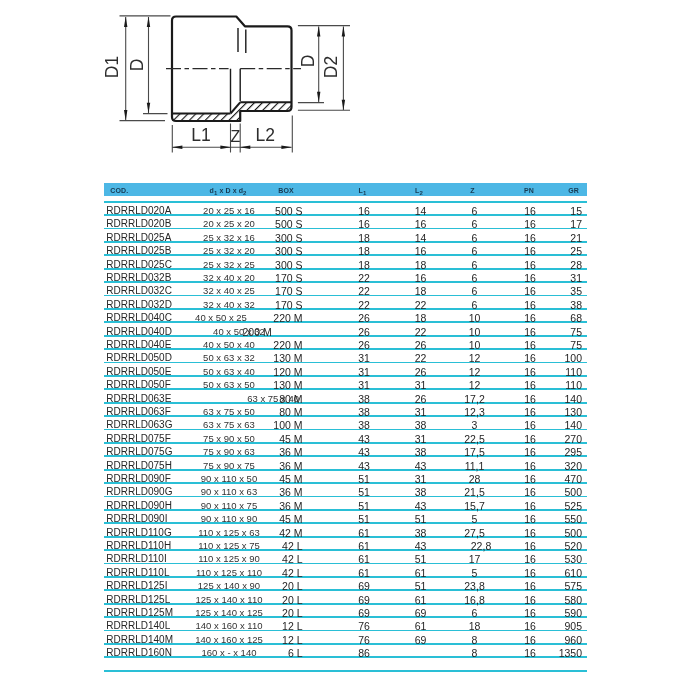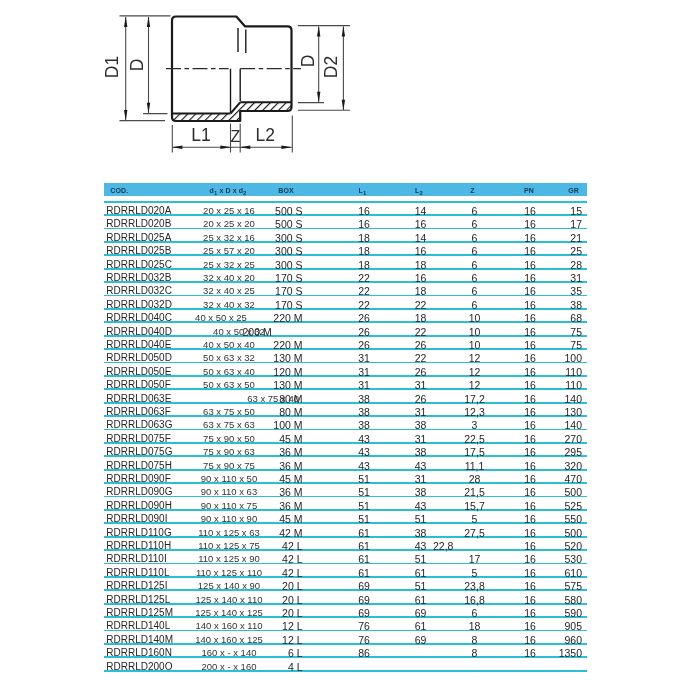--- a/index.html
+++ b/index.html
@@ -162,21 +162,21 @@
       <span class="c" style="left:138.5px;width:60px;text-align:right">300 S</span>
       <span class="c" style="left:230.0px;width:60px;text-align:center">18</span>
       <span class="c" style="left:286.5px;width:60px;text-align:center">14</span>
       <span class="c" style="left:340.5px;width:60px;text-align:center">6</span>
       <span class="c" style="left:396.0px;width:60px;text-align:center">16</span>
       <span class="c" style="left:438.0px;width:40px;text-align:right">21</span>
     </div>
 
 <div class="row" style="top:59.90px;height:11.50px">
       <span class="c cod" style="left:2.3px">RDRRLD025B</span>
-      <span class="c dim" style="left:55.0px;width:140px;text-align:center">25 x 57 x 20</span>
+      <span class="c dim" style="left:55.0px;width:140px;text-align:center">25 x 32 x 20</span>
       <span class="c" style="left:138.5px;width:60px;text-align:right">300 S</span>
       <span class="c" style="left:230.0px;width:60px;text-align:center">18</span>
       <span class="c" style="left:286.5px;width:60px;text-align:center">16</span>
       <span class="c" style="left:340.5px;width:60px;text-align:center">6</span>
       <span class="c" style="left:396.0px;width:60px;text-align:center">16</span>
       <span class="c" style="left:438.0px;width:40px;text-align:right">25</span>
     </div>
 
 <div class="row" style="top:73.30px;height:11.50px">
       <span class="c cod" style="left:2.3px">RDRRLD025C</span>
@@ -408,21 +408,21 @@
       <span class="c" style="left:396.0px;width:60px;text-align:center">16</span>
       <span class="c" style="left:438.0px;width:40px;text-align:right">500</span>
     </div>
 
 <div class="row" style="top:354.70px;height:11.50px">
       <span class="c cod" style="left:2.3px">RDRRLD110H</span>
       <span class="c dim" style="left:55.0px;width:140px;text-align:center">110 x 125 x 75</span>
       <span class="c" style="left:138.5px;width:60px;text-align:right">42 L</span>
       <span class="c" style="left:230.0px;width:60px;text-align:center">61</span>
       <span class="c" style="left:286.5px;width:60px;text-align:center">43</span>
-      <span class="c" style="left:329px;width:60px;">22,8</span>
+      <span class="c" style="left:347px;width:60px;text-align:center">22,8</span>
       <span class="c" style="left:396.0px;width:60px;text-align:center">16</span>
       <span class="c" style="left:438.0px;width:40px;text-align:right">520</span>
     </div>
 
 <div class="row" style="top:368.10px;height:11.50px">
       <span class="c cod" style="left:2.3px">RDRRLD110I</span>
       <span class="c dim" style="left:55.0px;width:140px;text-align:center">110 x 125 x 90</span>
       <span class="c" style="left:138.5px;width:60px;text-align:right">42 L</span>
       <span class="c" style="left:230.0px;width:60px;text-align:center">61</span>
       <span class="c" style="left:286.5px;width:60px;text-align:center">51</span>
@@ -500,17 +500,12 @@
 <div class="row" style="top:461.90px;height:11.50px">
       <span class="c cod" style="left:2.3px">RDRRLD160N</span>
       <span class="c dim" style="left:55.0px;width:140px;text-align:center">160 x - x 140</span>
       <span class="c" style="left:138.5px;width:60px;text-align:right">6 L</span>
       <span class="c" style="left:230.0px;width:60px;text-align:center">86</span>
       <span class="c" style="left:340.5px;width:60px;text-align:center">8</span>
       <span class="c" style="left:396.0px;width:60px;text-align:center">16</span>
       <span class="c" style="left:438.0px;width:40px;text-align:right">1350</span>
     </div>
 
-<div class="row" style="top:475.30px;height:11.50px">
-      <span class="c cod" style="left:2.3px">RDRRLD200O</span>
-      <span class="c dim" style="left:55.0px;width:140px;text-align:center">200 x - x 160</span>
-      <span class="c" style="left:138.5px;width:60px;text-align:right">4 L</span>
-    </div>
 </div>
 </body></html>

